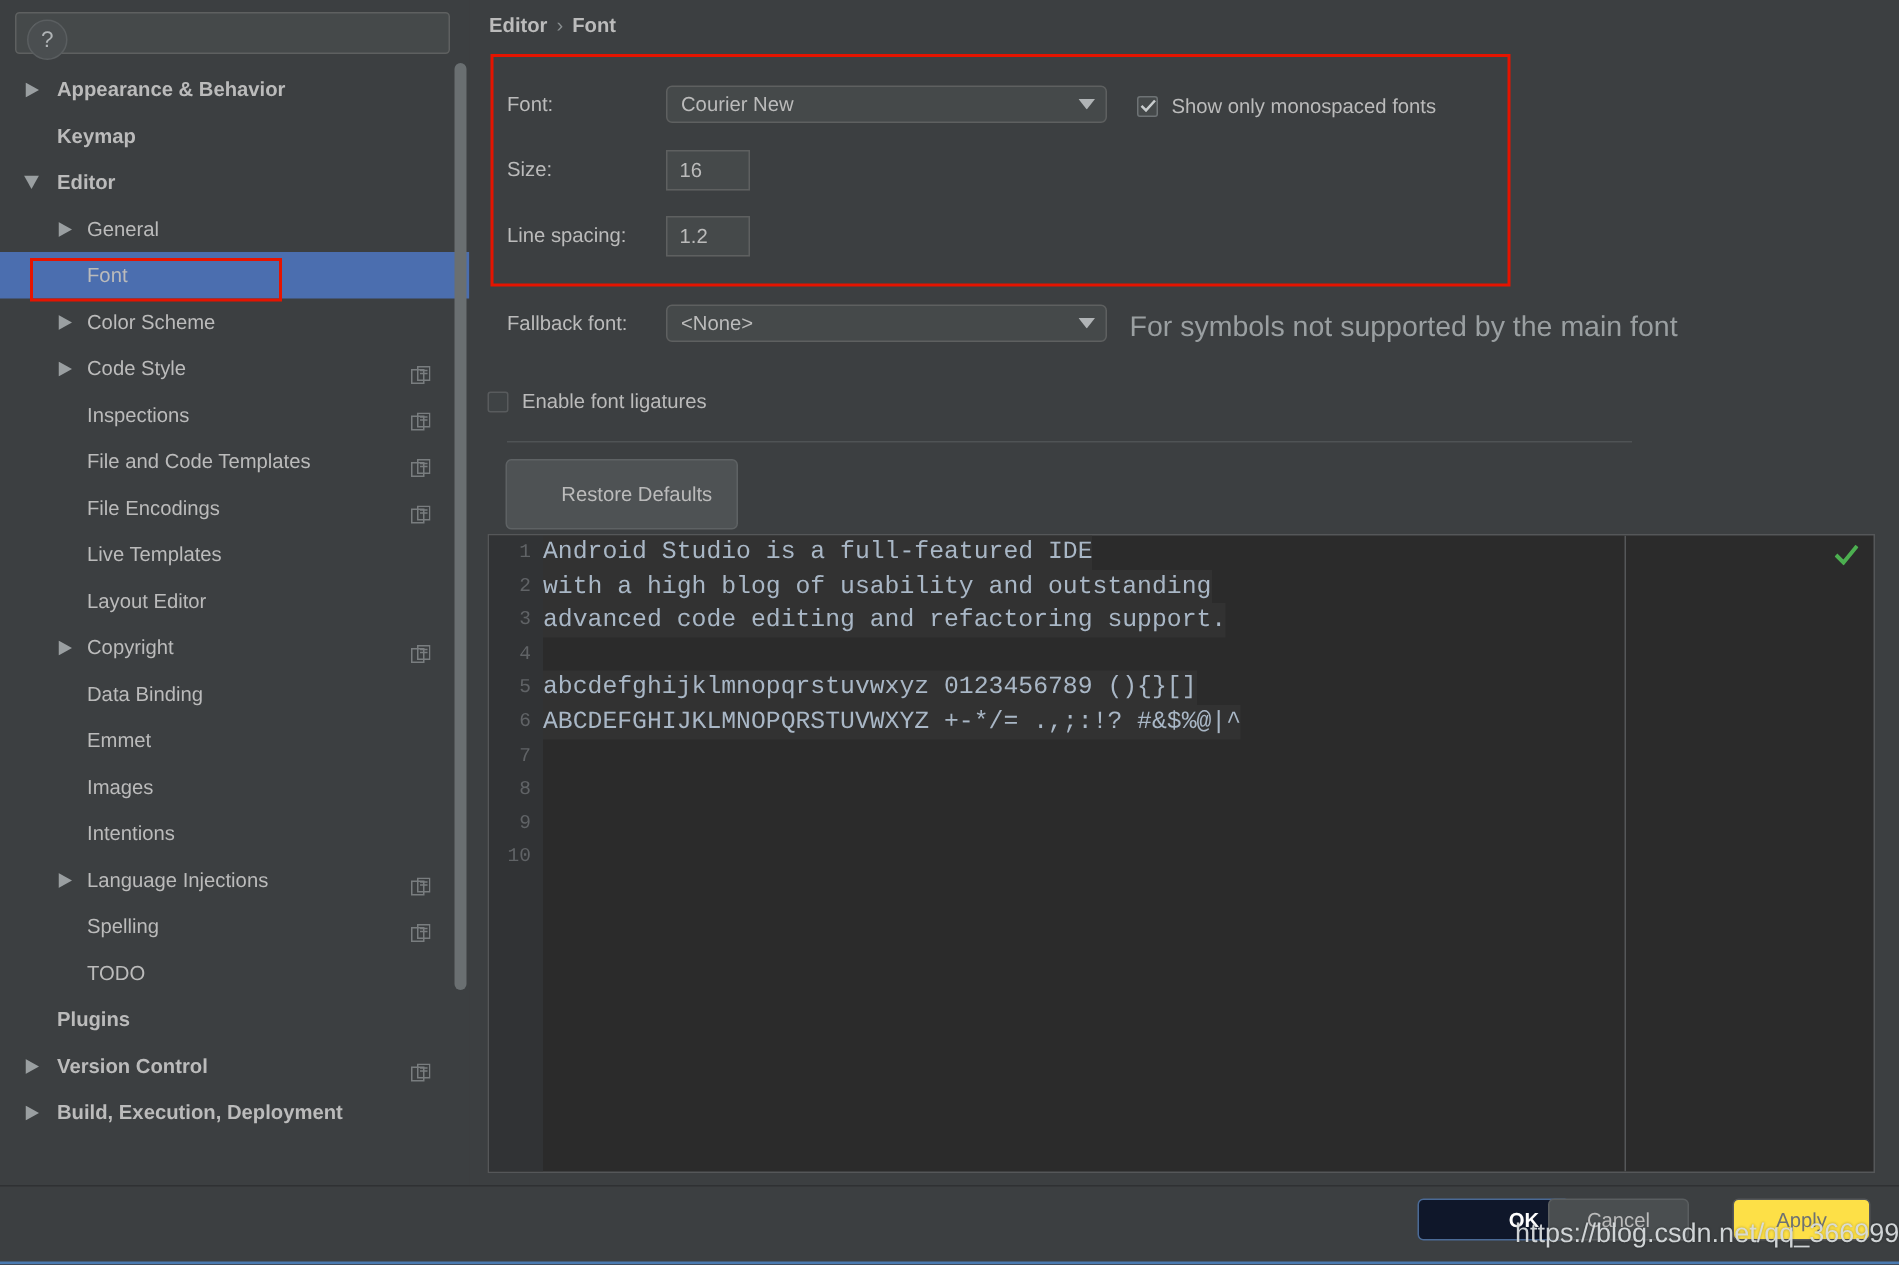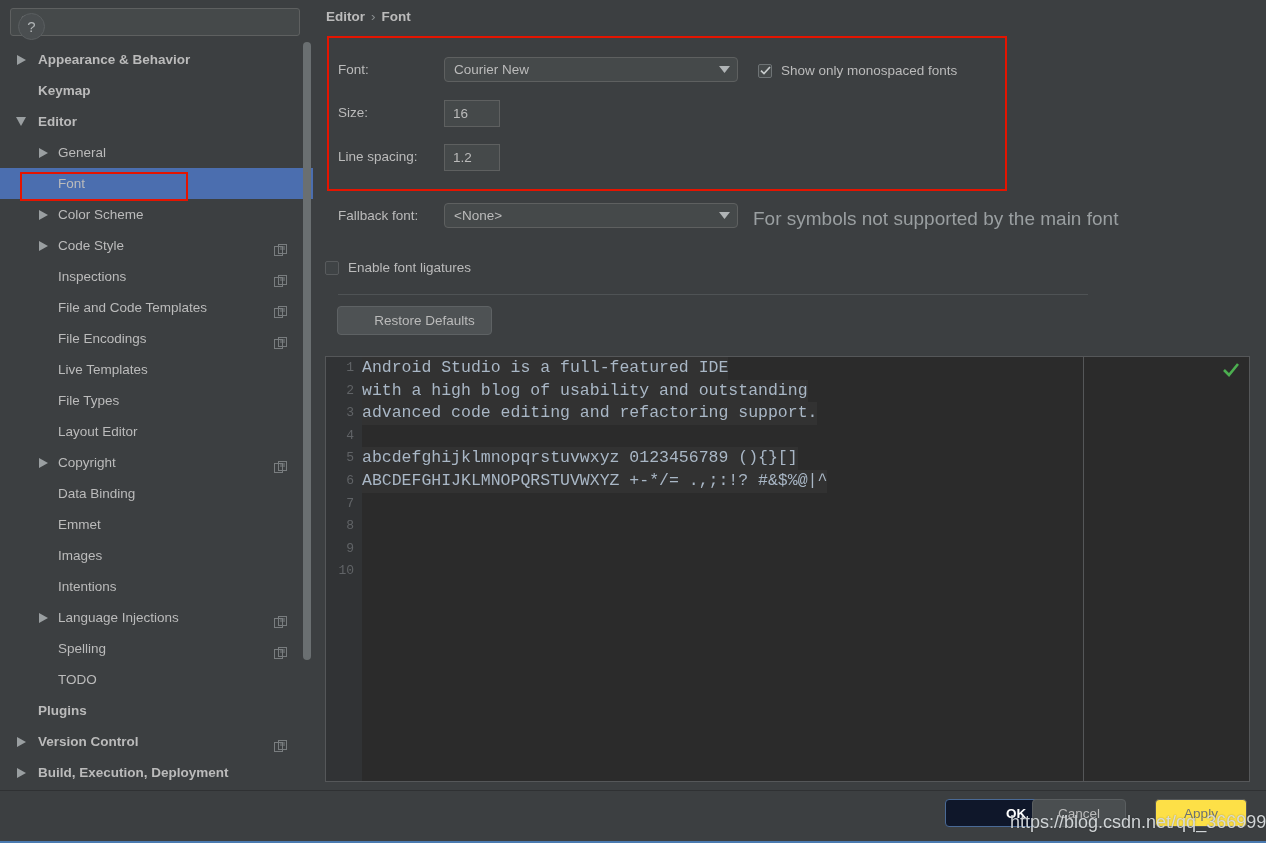--- a/index.html
+++ b/index.html
@@ -256,23 +256,20 @@
               <rect x="0.5" y="2.5" width="8" height="9" fill="none" stroke="#8e9294"></rect>
               <rect x="4.5" y="0.5" width="8" height="9" fill="none" stroke="#8e9294"></rect>
               <line x1="6" y1="3" x2="11" y2="3" stroke="#8e9294"></line>
               <line x1="6" y1="5" x2="11" y2="5" stroke="#8e9294"></line>
             </svg></span>
         </div>
         <div class="row d1">
           <span class="lbl">Live Templates</span>
         </div>
         <div class="row d1">
-          <span class="lbl">File Types</span>
-        </div>
-        <div class="row d1">
           <span class="lbl">Layout Editor</span>
         </div>
         <div class="row d1">
           <span class="arrow">
             <svg width="9" height="10" viewBox="0 0 9 10">
               <polygon points="0,0 9,5 0,10" fill="#9a9fa1"></polygon>
             </svg>
           </span>
           <span class="lbl">Copyright</span>
           <span class="copyicon"><svg width="13" height="14" viewBox="0 0 13 14">
@@ -398,21 +395,21 @@
     </div>
     <span class="hint" style="left:440px;top:208px;">For symbols not supported by the main font</span>
 
     <div class="checkrow" style="left:12px;top:260px;">
       <span class="checkbox unchecked"></span>
       <span class="ctext">Enable font ligatures</span>
     </div>
 
     <div class="divider" style="left:25px;top:294px;width:750px;"></div>
 
-    <div class="btn" style="left:24px;top:306px;width:155px;height:29px;padding-left:20px;">Restore Defaults</div>
+    <div class="btn" style="left:24px;top:306px;width:155px;height:47px;padding-left:20px;">Restore Defaults</div>
   </div>
 
   <div class="red-rect" id="red-fontbox"></div>
 
   <div class="preview">
     <div class="gutter"></div>
     <div class="margin-guide"></div>
     <div class="codearea" id="codearea">
         <div class="cline hl">
           <span class="num">1</span>

